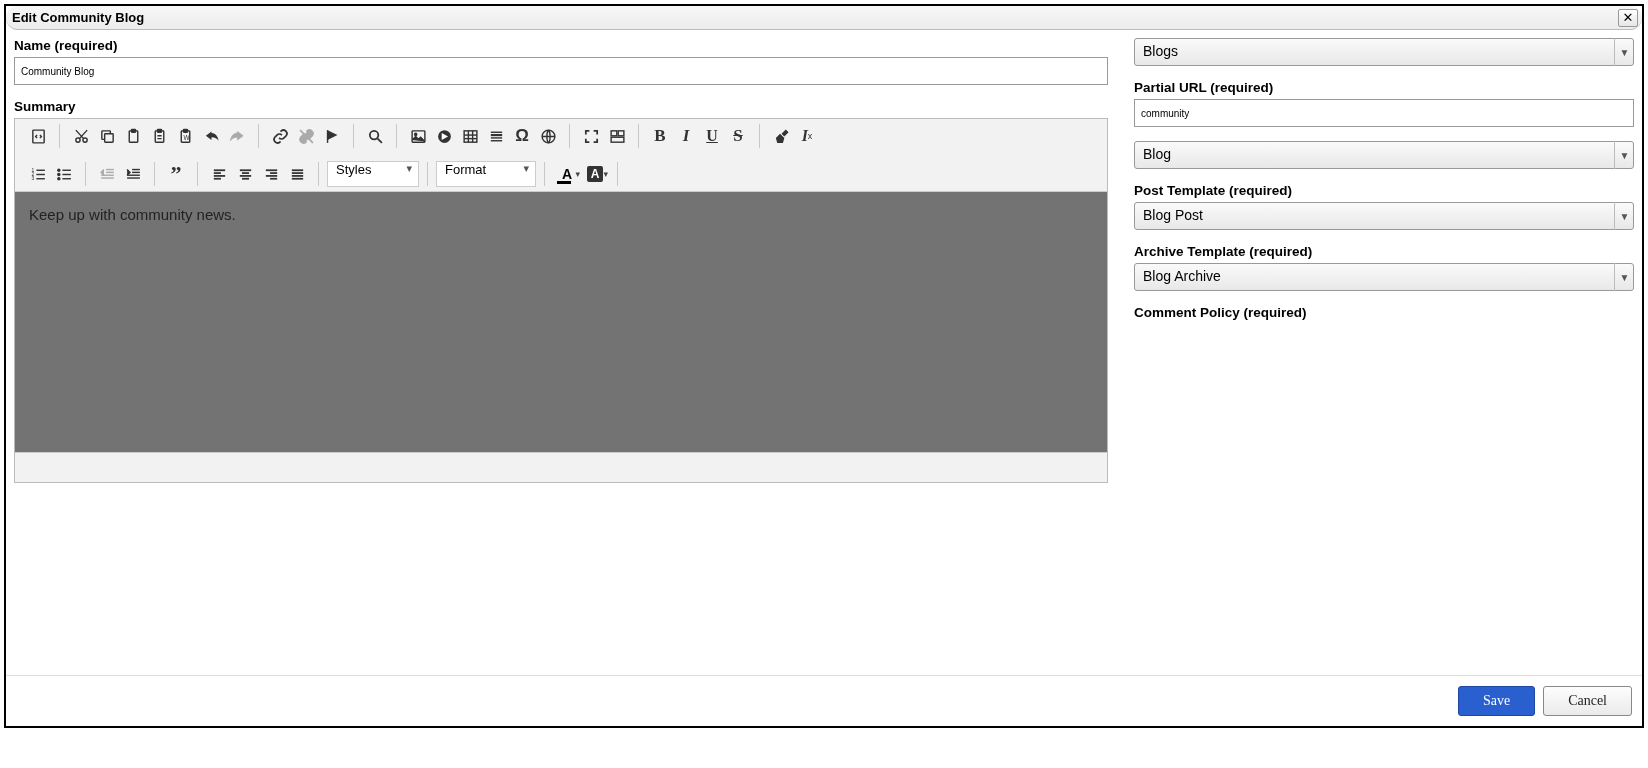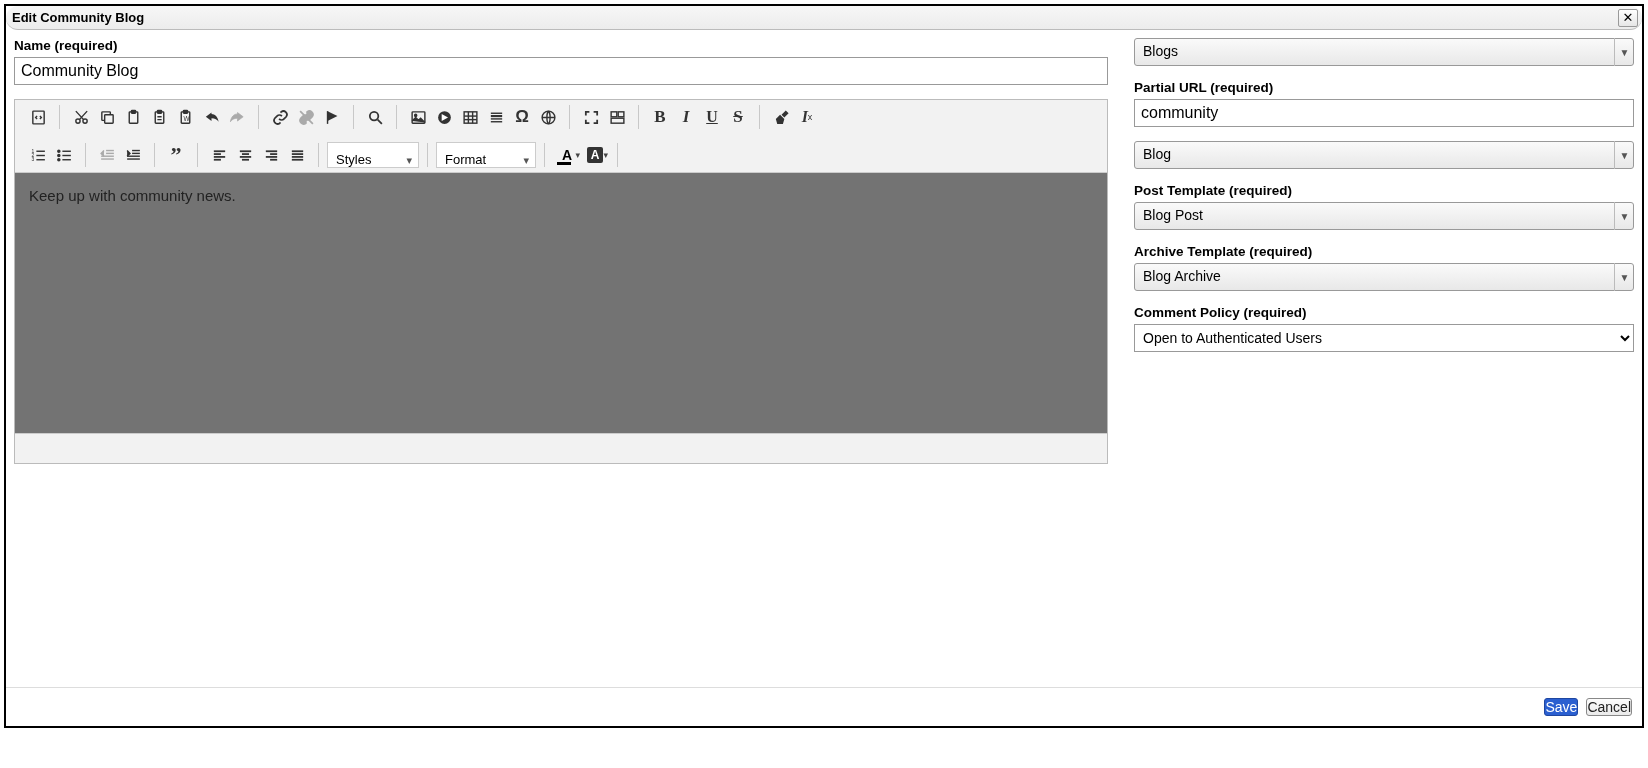--- a/index.html
+++ b/index.html
@@ -65,21 +65,21 @@
   font-weight: bold;
   font-size: 13.5px;
   margin-bottom: 4px;
   display: block;
 }
 .text-input {
   width: 100%;
   height: 28px;
   border: 1px solid #999;
   padding: 3px 6px;
-  font-size: 16px;
+  font-size: 10px;
   margin-bottom: 14px;
 }
 .select-wrap {
   position: relative;
   width: 100%;
   margin-bottom: 14px;
 }
 .select-display {
   width: 100%;
   height: 28px;
@@ -161,21 +161,21 @@
   stroke: #aaa;
   fill: #aaa;
 }
 .tb-combo {
   height: 26px;
   border: 1px solid #ccc;
   background: #fff;
   font-size: 13px;
   padding: 0 20px 0 8px;
   display: flex;
-  align-items: flex-end;
+  align-items: flex-start;
   position: relative;
   margin: 0 4px;
   cursor: pointer;
 }
 .tb-combo::after {
   content: "▾";
   position: absolute;
   right: 6px;
   font-size: 11px;
   color: #555;
@@ -197,26 +197,27 @@
 }
 
 .dialog-footer {
   border-top: 1px solid #ddd;
   padding: 10px;
   display: flex;
   justify-content: flex-end;
   gap: 8px;
 }
 .btn {
-  height: 18px;
-  padding: 0 0;
+  height: 30px;
+  padding: 0 24px;
   border: 1px solid #888;
   border-radius: 3px;
   font-size: 14px;
   cursor: pointer;
+  font-family: Liberation Serif, serif;
 }
 .btn-primary {
   background: #2a5fd0;
   border-color: #1f46a0;
   color: #fff;
   font-weight: 500;
 }
 .btn-secondary {
   background: linear-gradient(#fdfdfd,#eaeaea);
   color: #222;
@@ -272,20 +273,21 @@
       <span>✕</span>
     </div>
   </div>
 
   <div class="dialog-body">
 
     <div class="col-left">
       <label class="form-label">Name (required)</label>
       <input type="text" class="text-input" value="Community Blog" style="">
 
+      <label class="form-label">Summary</label>
 
       <div class="editor-wrap">
         <div class="editor-toolbar">
 
           <div class="tb-group">
             <div class="tb-btn">
               <svg viewBox="0 0 24 24" fill="none" stroke="#333" stroke-width="2">
                   <rect x="4" y="3" width="16" height="18" rx="1"></rect>
                   <path d="M10 10l-2 2 2 2M14 10l2 2-2 2"></path>
                 </svg>
@@ -593,23 +595,20 @@
 
       <label class="form-label">Archive Template (required)</label>
       <div class="select-wrap">
         <div class="select-display">
             <span>Blog Archive</span>
           </div>
         <div class="select-arrow">▼</div>
       </div>
 
       <label class="form-label">Comment Policy (required)</label>
-      <select class="native-select">
-        <option>Open to Authenticated Users</option>
-      </select>
     </div>
   </div>
 
   <div class="dialog-footer">
     <button class="btn btn-primary">Save</button>
     <button class="btn btn-secondary">Cancel</button>
   </div>
 </div>
 
 </body></html>

